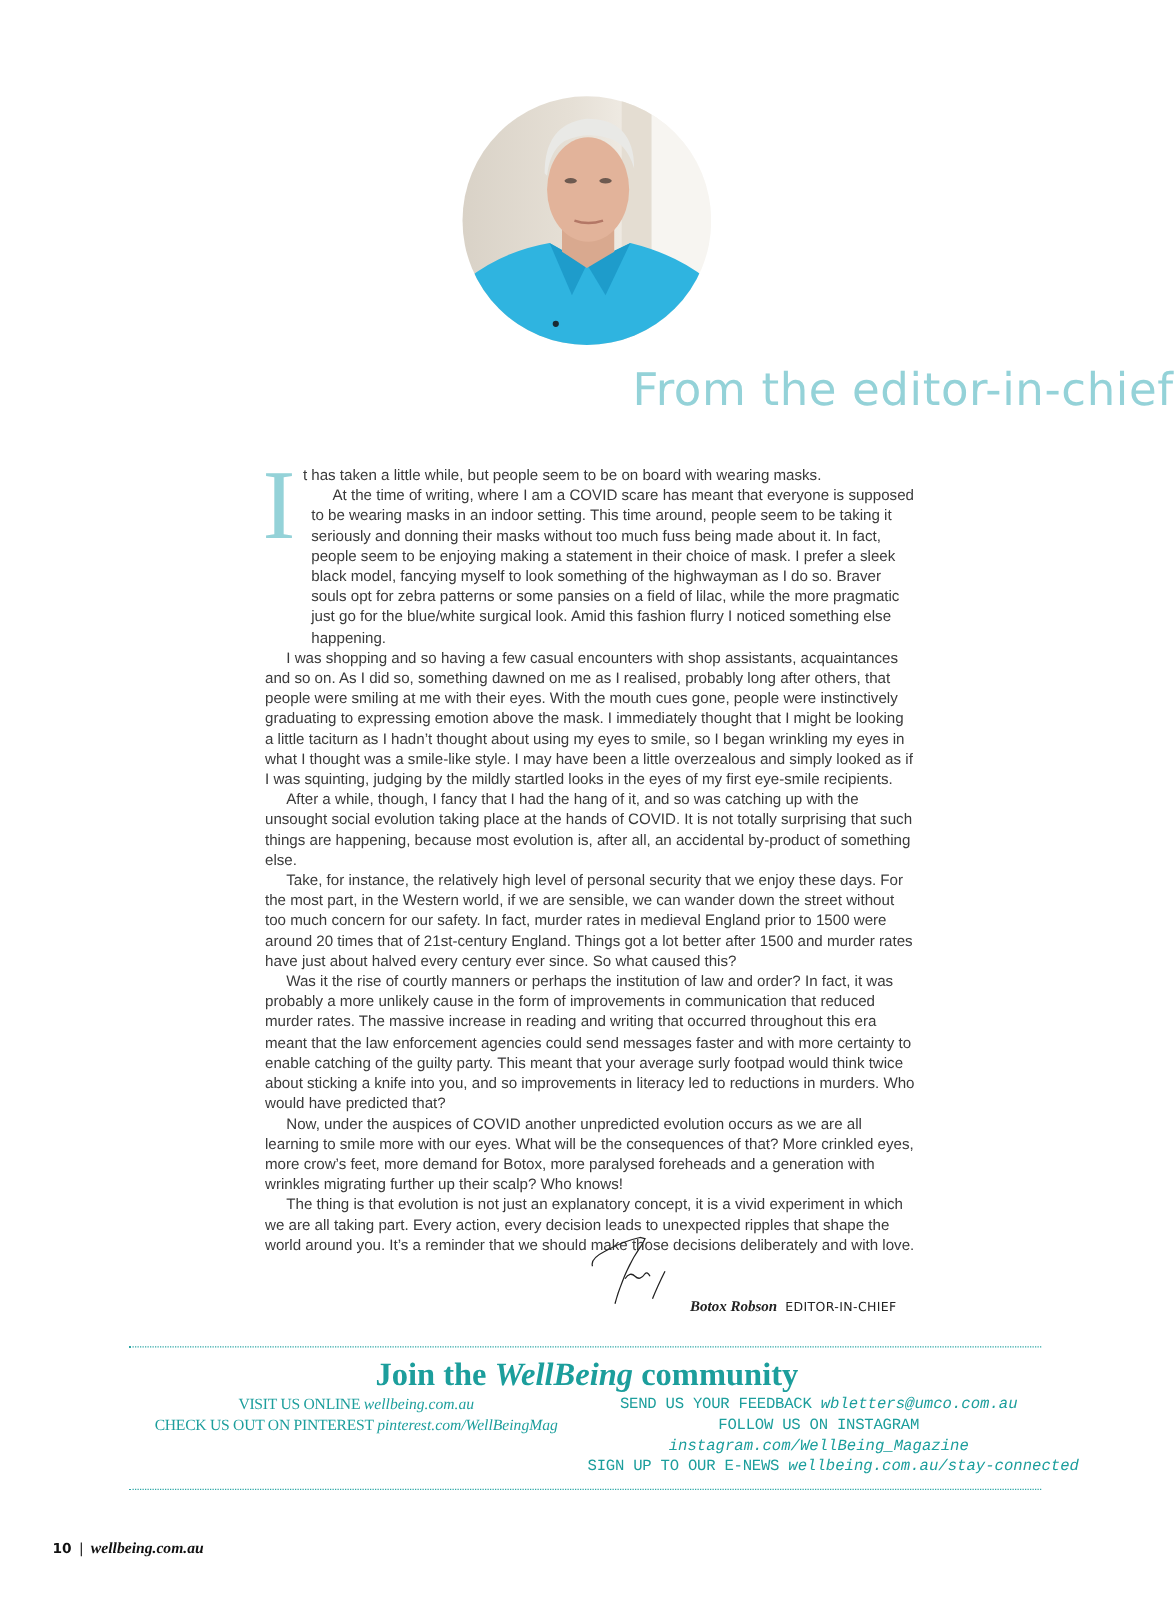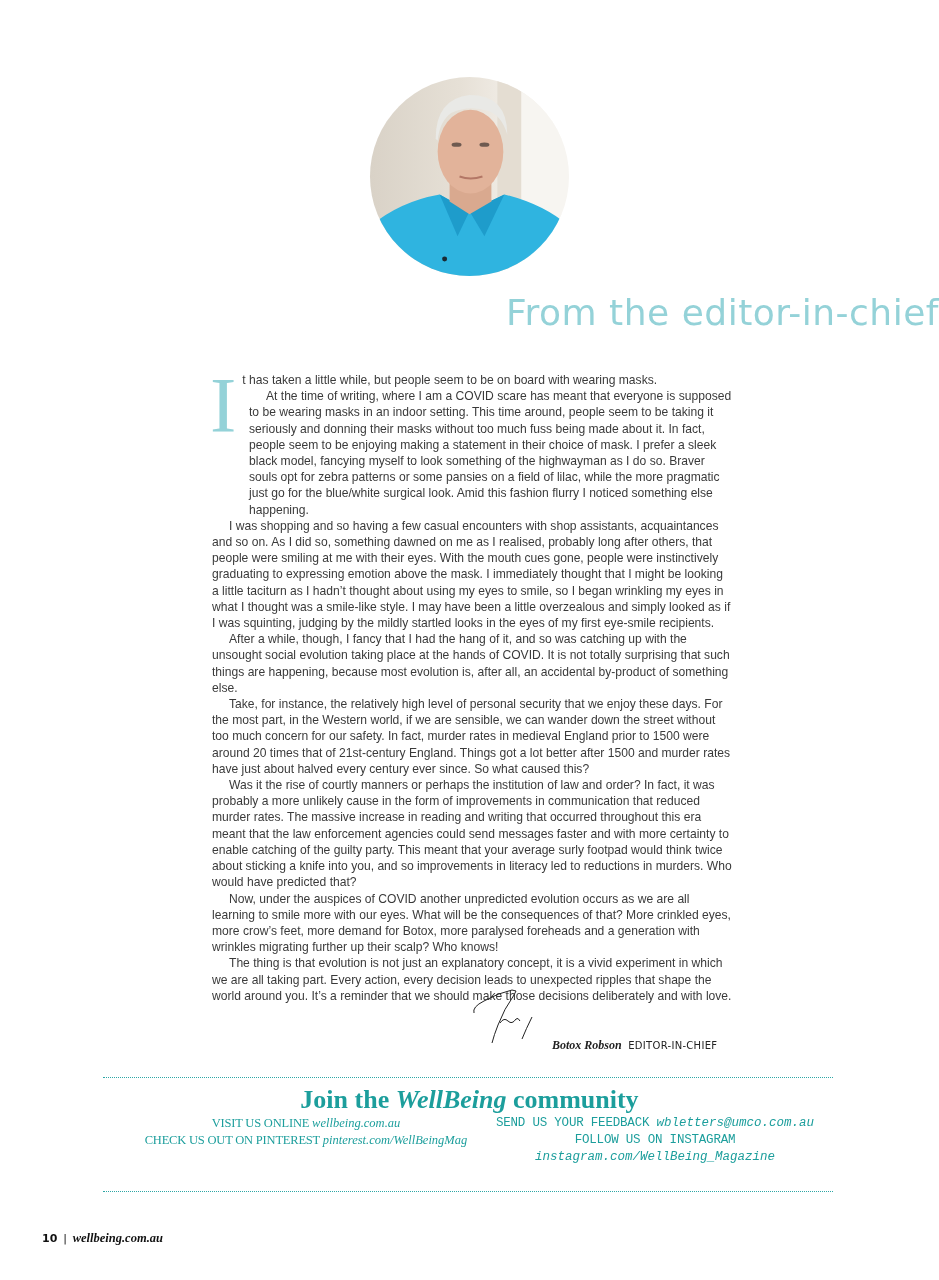--- a/index.html
+++ b/index.html
@@ -28,21 +28,21 @@
   .divider { position: absolute; left: 103px; width: 730px; height: 0; border-top: 1.5px dotted #2ea7a6; }
   .divider.top { top: 1077px; }
   .divider.bottom { top: 1191px; }
 
   .join { position: absolute; left: 0; right: 0; top: 1085px; text-align: center; font-family: "Liberation Serif", serif;
     font-weight: bold; font-size: 26px; color: #1c9e9c; }
   .join .brand { font-style: italic; }
 
   .col { position: absolute; top: 1115px; text-align: center; font-family: "Liberation Serif", serif; font-size: 12.5px;
     line-height: 16.8px; color: #1c9e9c; }
-  .col.left { left: 121px; width: 370px; }
+  .col.left { left: 100px; width: 370px; }
   .col.right { left: 470px; width: 370px; font-family: Liberation Mono, monospace; }
   .col .row { display: block; white-space: nowrap; }
   .col .lbl { letter-spacing: -0.2px; }
   .col .link { font-style: italic; }
 
   .folio { position: absolute; left: 42px; top: 1231px; font-size: 12px; color: #111; }
   .folio .num { font-family: "DejaVu Sans", sans-serif; font-weight: bold; font-size: 11px; }
   .folio .sep { font-family: "DejaVu Sans", sans-serif; font-size: 11px; margin: 0 2px; }
   .folio .site { font-family: "Liberation Serif", serif; font-style: italic; font-weight: bold; font-size: 12.5px; }
 </style>
@@ -106,20 +106,21 @@
 
 <div class="col left">
   <span class="row"><span class="lbl">VISIT US ONLINE </span><span class="link">wellbeing.com.au</span></span>
   <span class="row"><span class="lbl">CHECK US OUT ON PINTEREST </span><span class="link">pinterest.com/WellBeingMag</span></span>
 </div>
 
 <div class="col right">
   <span class="row"><span class="lbl">SEND US YOUR FEEDBACK  </span><span class="link">wbletters@umco.com.au</span></span>
   <span class="row"><span class="lbl">FOLLOW US ON INSTAGRAM</span></span>
   <span class="row"><span class="link">instagram.com/WellBeing_Magazine</span></span>
+  <span class="row"><span class="lbl">SIGN UP TO OUR E-NEWS </span><span class="link">wellbeing.com.au/stay-connected</span></span>
 </div>
 
 <div class="divider bottom"></div>
 
 <div class="folio">
   <span class="num">10</span>
   <span class="sep">|</span>
   <span class="site">wellbeing.com.au</span>
 </div>
 

